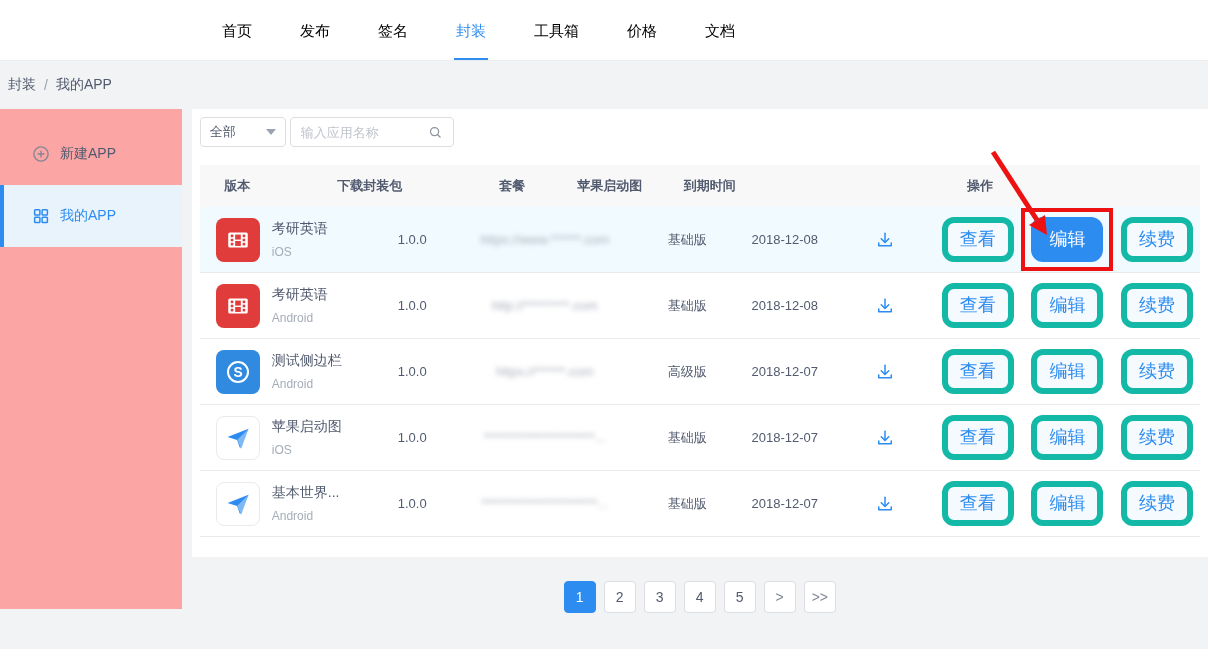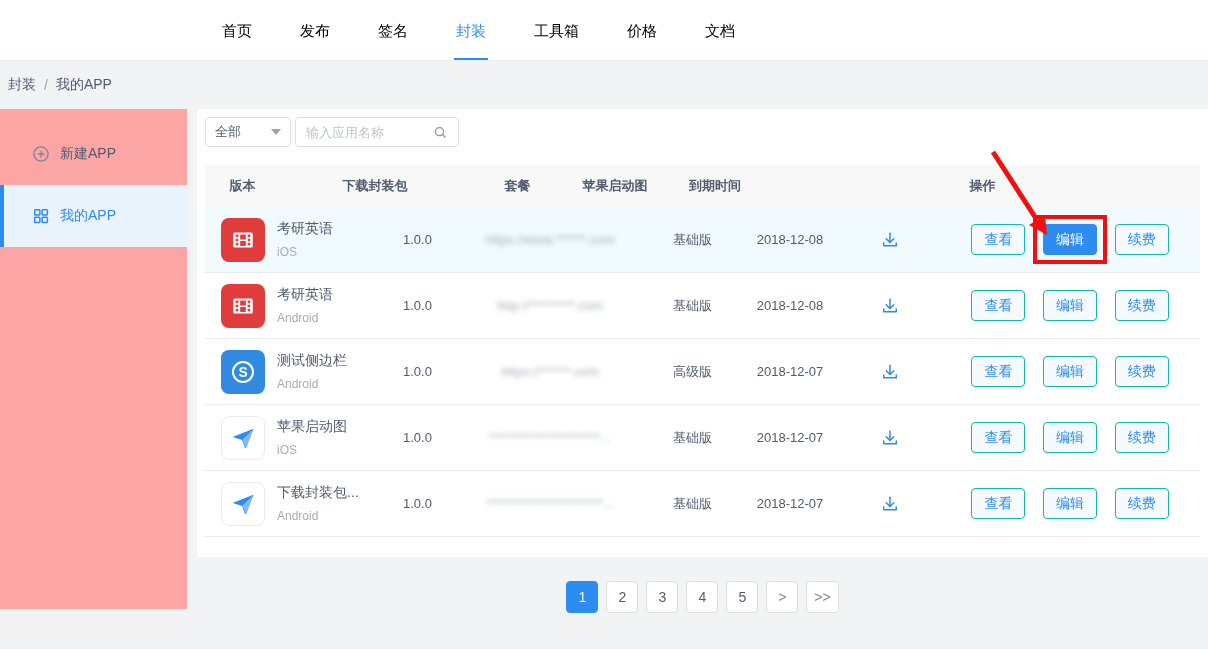--- a/index.html
+++ b/index.html
@@ -99,23 +99,23 @@
   .app-icon.plane { background:#fff; border:1px solid #e8eaec; }
   .app-meta { text-align:left; }
   .app-title { font-size:14px; color:#515a6e; }
   .app-platform { font-size:12px; color:#a5adb8; margin-top:7px; }
 
   .url-blur { color:#aab0ba; filter:blur(2.5px); user-select:none; }
 
   .dl-btn { display:inline-flex; cursor:pointer; vertical-align:middle; }
 
   .btn {
-    display:inline-block; padding:5px 12px; border:1px solid #14b8a6;
-    border-radius:4px; background:#f5faff; color:#2d8cf0;
-    font-size:14px; cursor:pointer; margin:0 7px; line-height:1.3;
+    display:inline-block; padding:5px 12px; border:6px solid #14b8a6;
+    border-radius:12px; background:#f5faff; color:#2d8cf0;
+    font-size:18px; cursor:pointer; margin:0 7px; line-height:1.3;
   }
   .btn-primary { background:#2d8cf0; color:#fff; border-color:#2d8cf0; }
   .edit-wrap { position:relative; display:inline-block; }
   .edit-wrap.annotated::after {
     content:""; position:absolute; left:-3px; right:-3px; top:-9px; bottom:-9px;
     border:4px solid #ee1111; pointer-events:none;
   }
 
   
   .pagination { display:flex; justify-content:center; margin-top:44px; }
@@ -357,21 +357,21 @@
 
       <div class="trow">
         <div class="c-name">
           <span class="app-icon plane">
             <svg width="28" height="28" viewBox="0 0 24 24">
               <path d="M3 11.2 21 4l-7.2 17-2.6-7.2z" fill="#2d8cf0"></path>
               <path d="M11.2 13.8 21 4l-6.2 17z" fill="#7fb9f5"></path>
             </svg>
           </span>
           <span class="app-meta">
-            <div class="app-title">下载封装包...</div>
+            <div class="app-title">基本世界...</div>
             <div class="app-platform">Android</div>
           </span>
         </div>
         <div class="c-ver">1.0.0</div>
         <div class="c-url"><span class="url-blur">***********************...</span></div>
         <div class="c-plan">基础版</div>
         <div class="c-exp">2018-12-07</div>
         <div class="c-dl">
           <span class="dl-btn">
             <svg width="20" height="20" viewBox="0 0 24 24" fill="none" stroke="#2d8cf0" stroke-width="1.8" stroke-linecap="round" stroke-linejoin="round">

